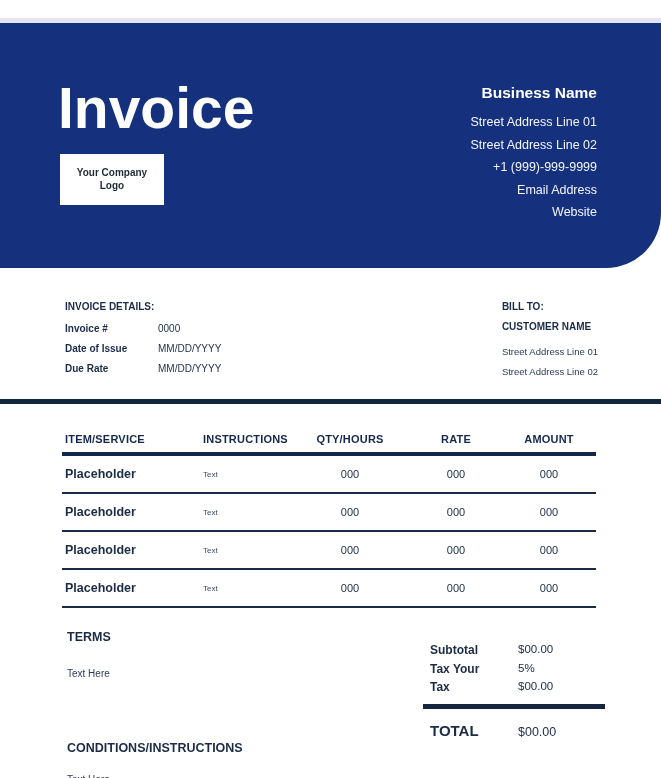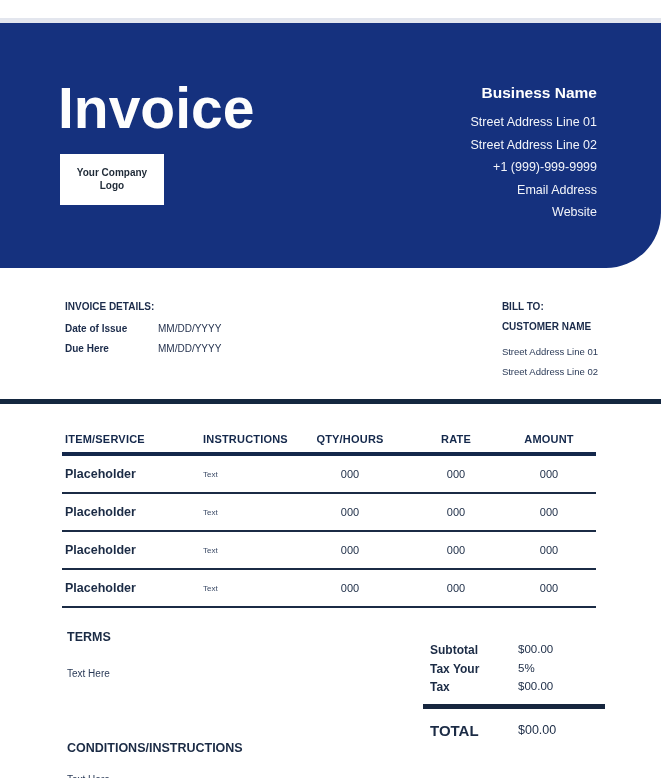--- a/index.html
+++ b/index.html
@@ -83,21 +83,21 @@
   }
   .terms-text { top:650px; }
   .cond-heading { top:723px; }
   .cond-text { top:756px; }
   
   .totals { position:absolute; left:423px; top:625px; width:182px; }
   .totals-rows { padding-bottom:5px; border-bottom:5px solid #16263e; }
   .totals-row { display:flex; height:18.7px; align-items:flex-start; }
   .totals-label { width:95px; padding-left:7px; font-size:12px; font-weight:bold; color:#1b2b45; }
   .totals-value { font-size:11.5px; color:#1b2b45; }
-  .total-final { display:flex; margin-top:13px; align-items:flex-start; }
+  .total-final { display:flex; margin-top:13px; align-items:flex-end; }
   .total-final-label { width:95px; padding-left:7px; font-size:15px; font-weight:bold; color:#1b2b45; }
   .total-final-value { font-size:12.5px; color:#1b2b45; padding-top:1px; }
 </style>
 </head>
 <body>
 
 <div class="page">
   <div class="top-strip"></div>
 
   <div class="header">
@@ -114,25 +114,29 @@
       <div class="biz-line">Street Address Line 02</div>
       <div class="biz-line">+1 (999)-999-9999</div>
       <div class="biz-line">Email Address</div>
       <div class="biz-line">Website</div>
     </div>
   </div>
 
   <div class="details-block">
     <div class="details-heading">INVOICE DETAILS:</div>
     <div class="detail-row">
+      <div class="detail-label">Invoice #</div>
+      <div class="detail-value">0000</div>
+    </div>
+    <div class="detail-row">
       <div class="detail-label">Date of Issue</div>
       <div class="detail-value">MM/DD/YYYY</div>
     </div>
     <div class="detail-row">
-      <div class="detail-label">Due Here</div>
+      <div class="detail-label">Due Rate</div>
       <div class="detail-value">MM/DD/YYYY</div>
     </div>
   </div>
 
   <div class="billto-block">
     <div class="billto-heading">BILL TO:</div>
     <div class="customer-name">CUSTOMER NAME</div>
     <div class="billto-line">Street Address Line 01</div>
     <div class="billto-line">Street Address Line 02</div>
   </div>

